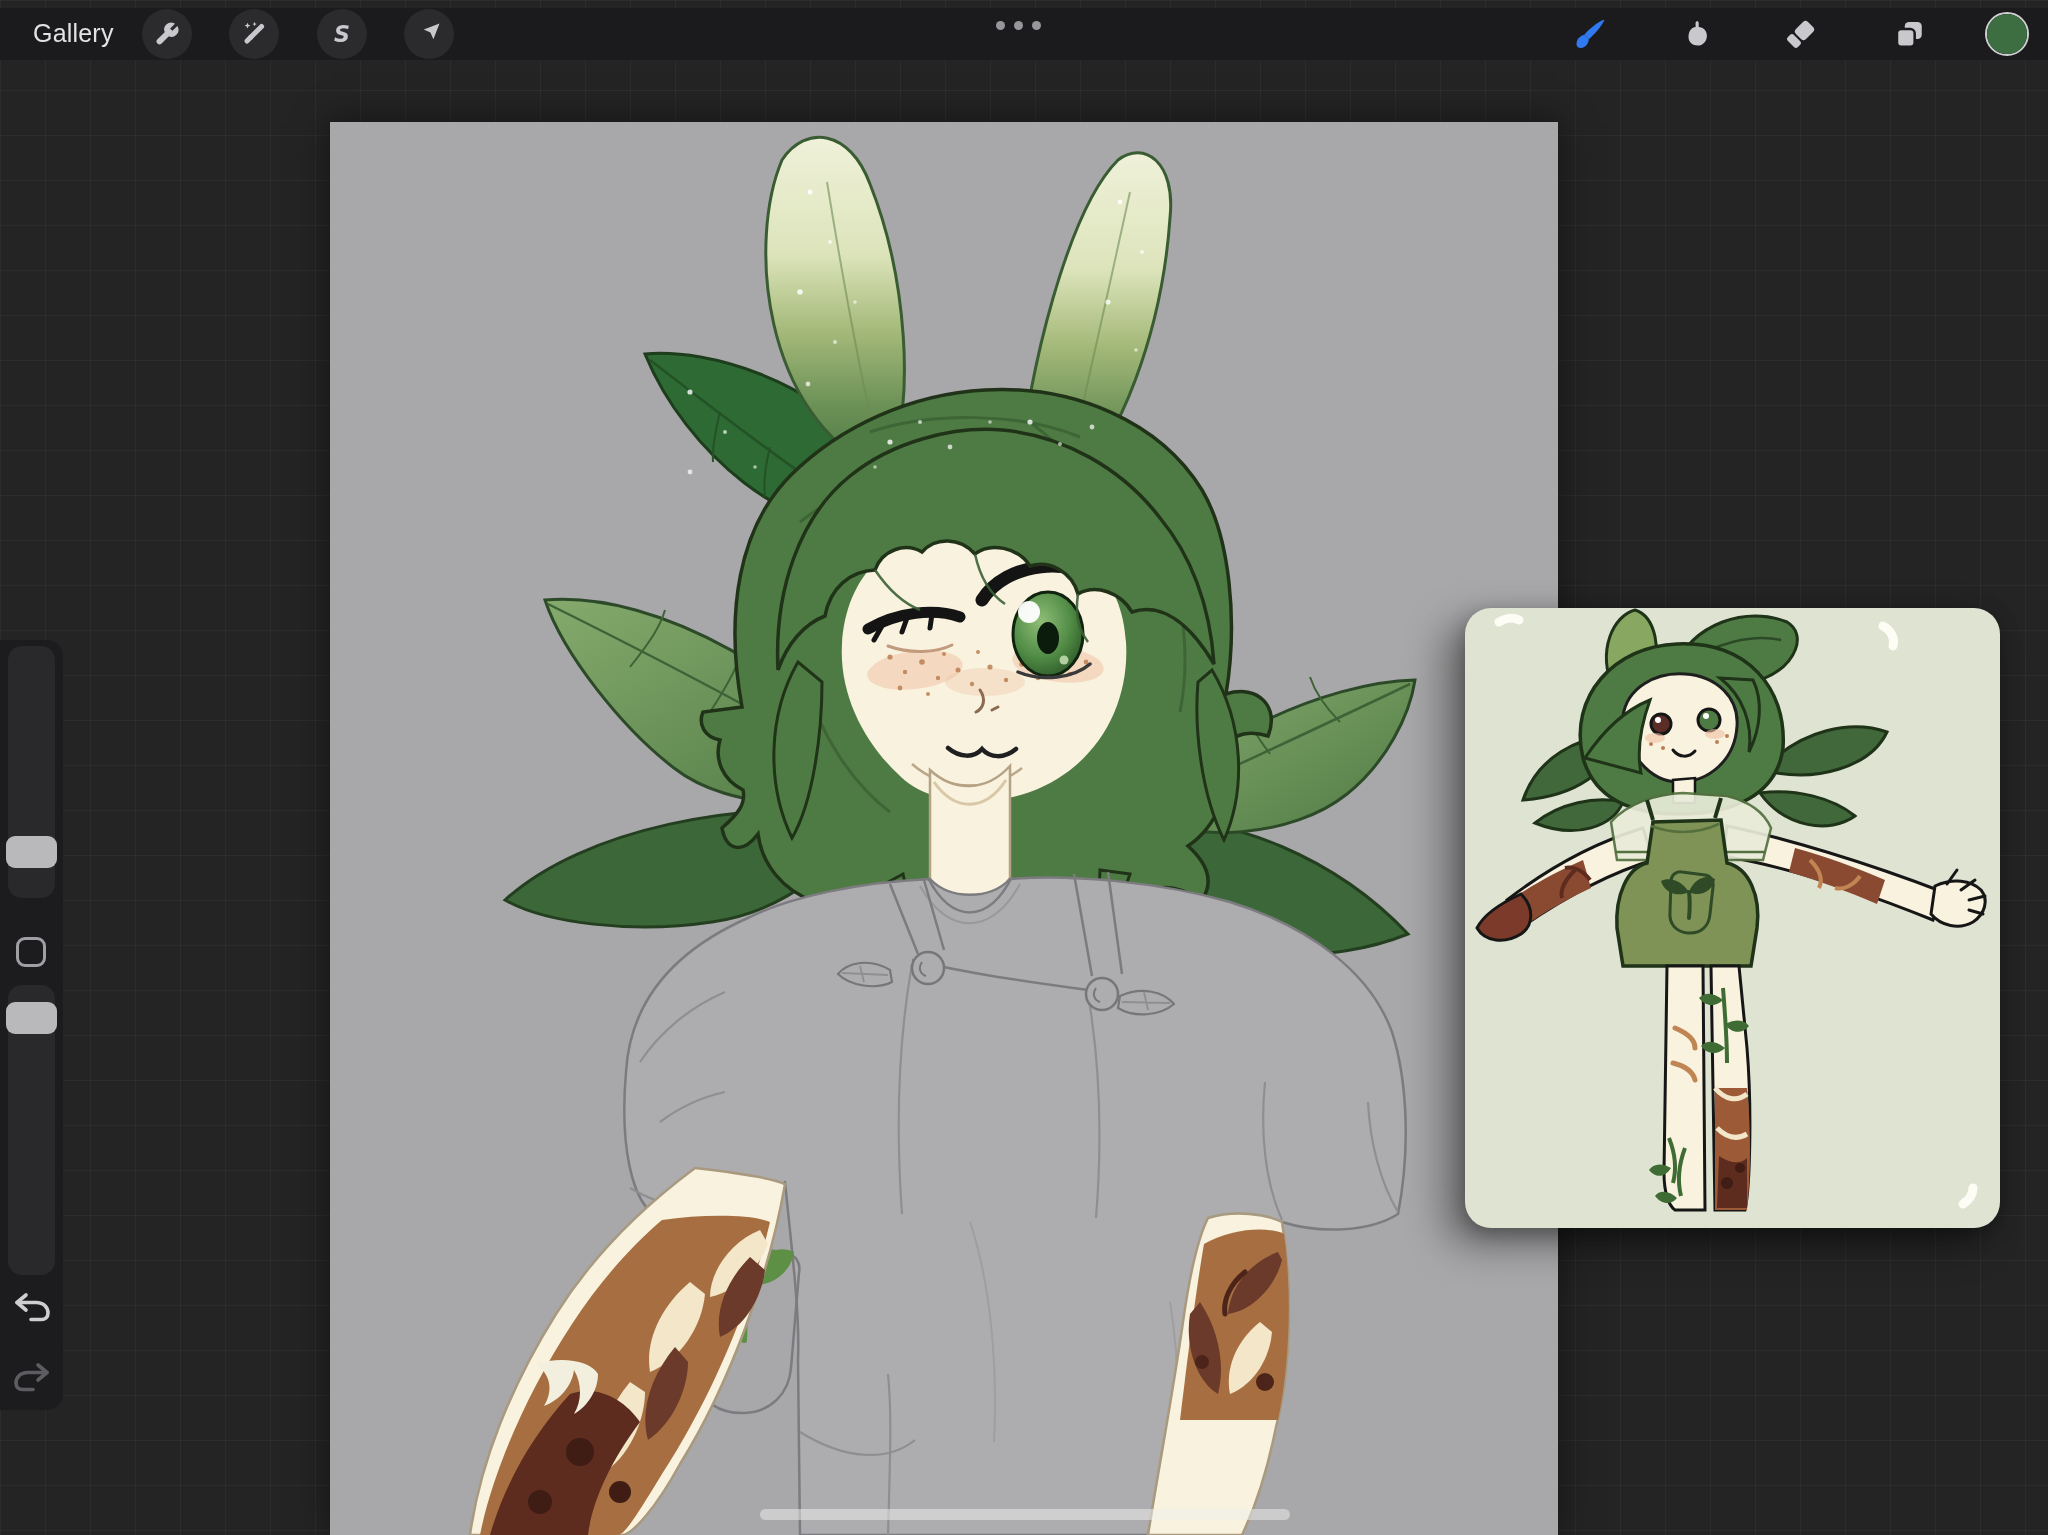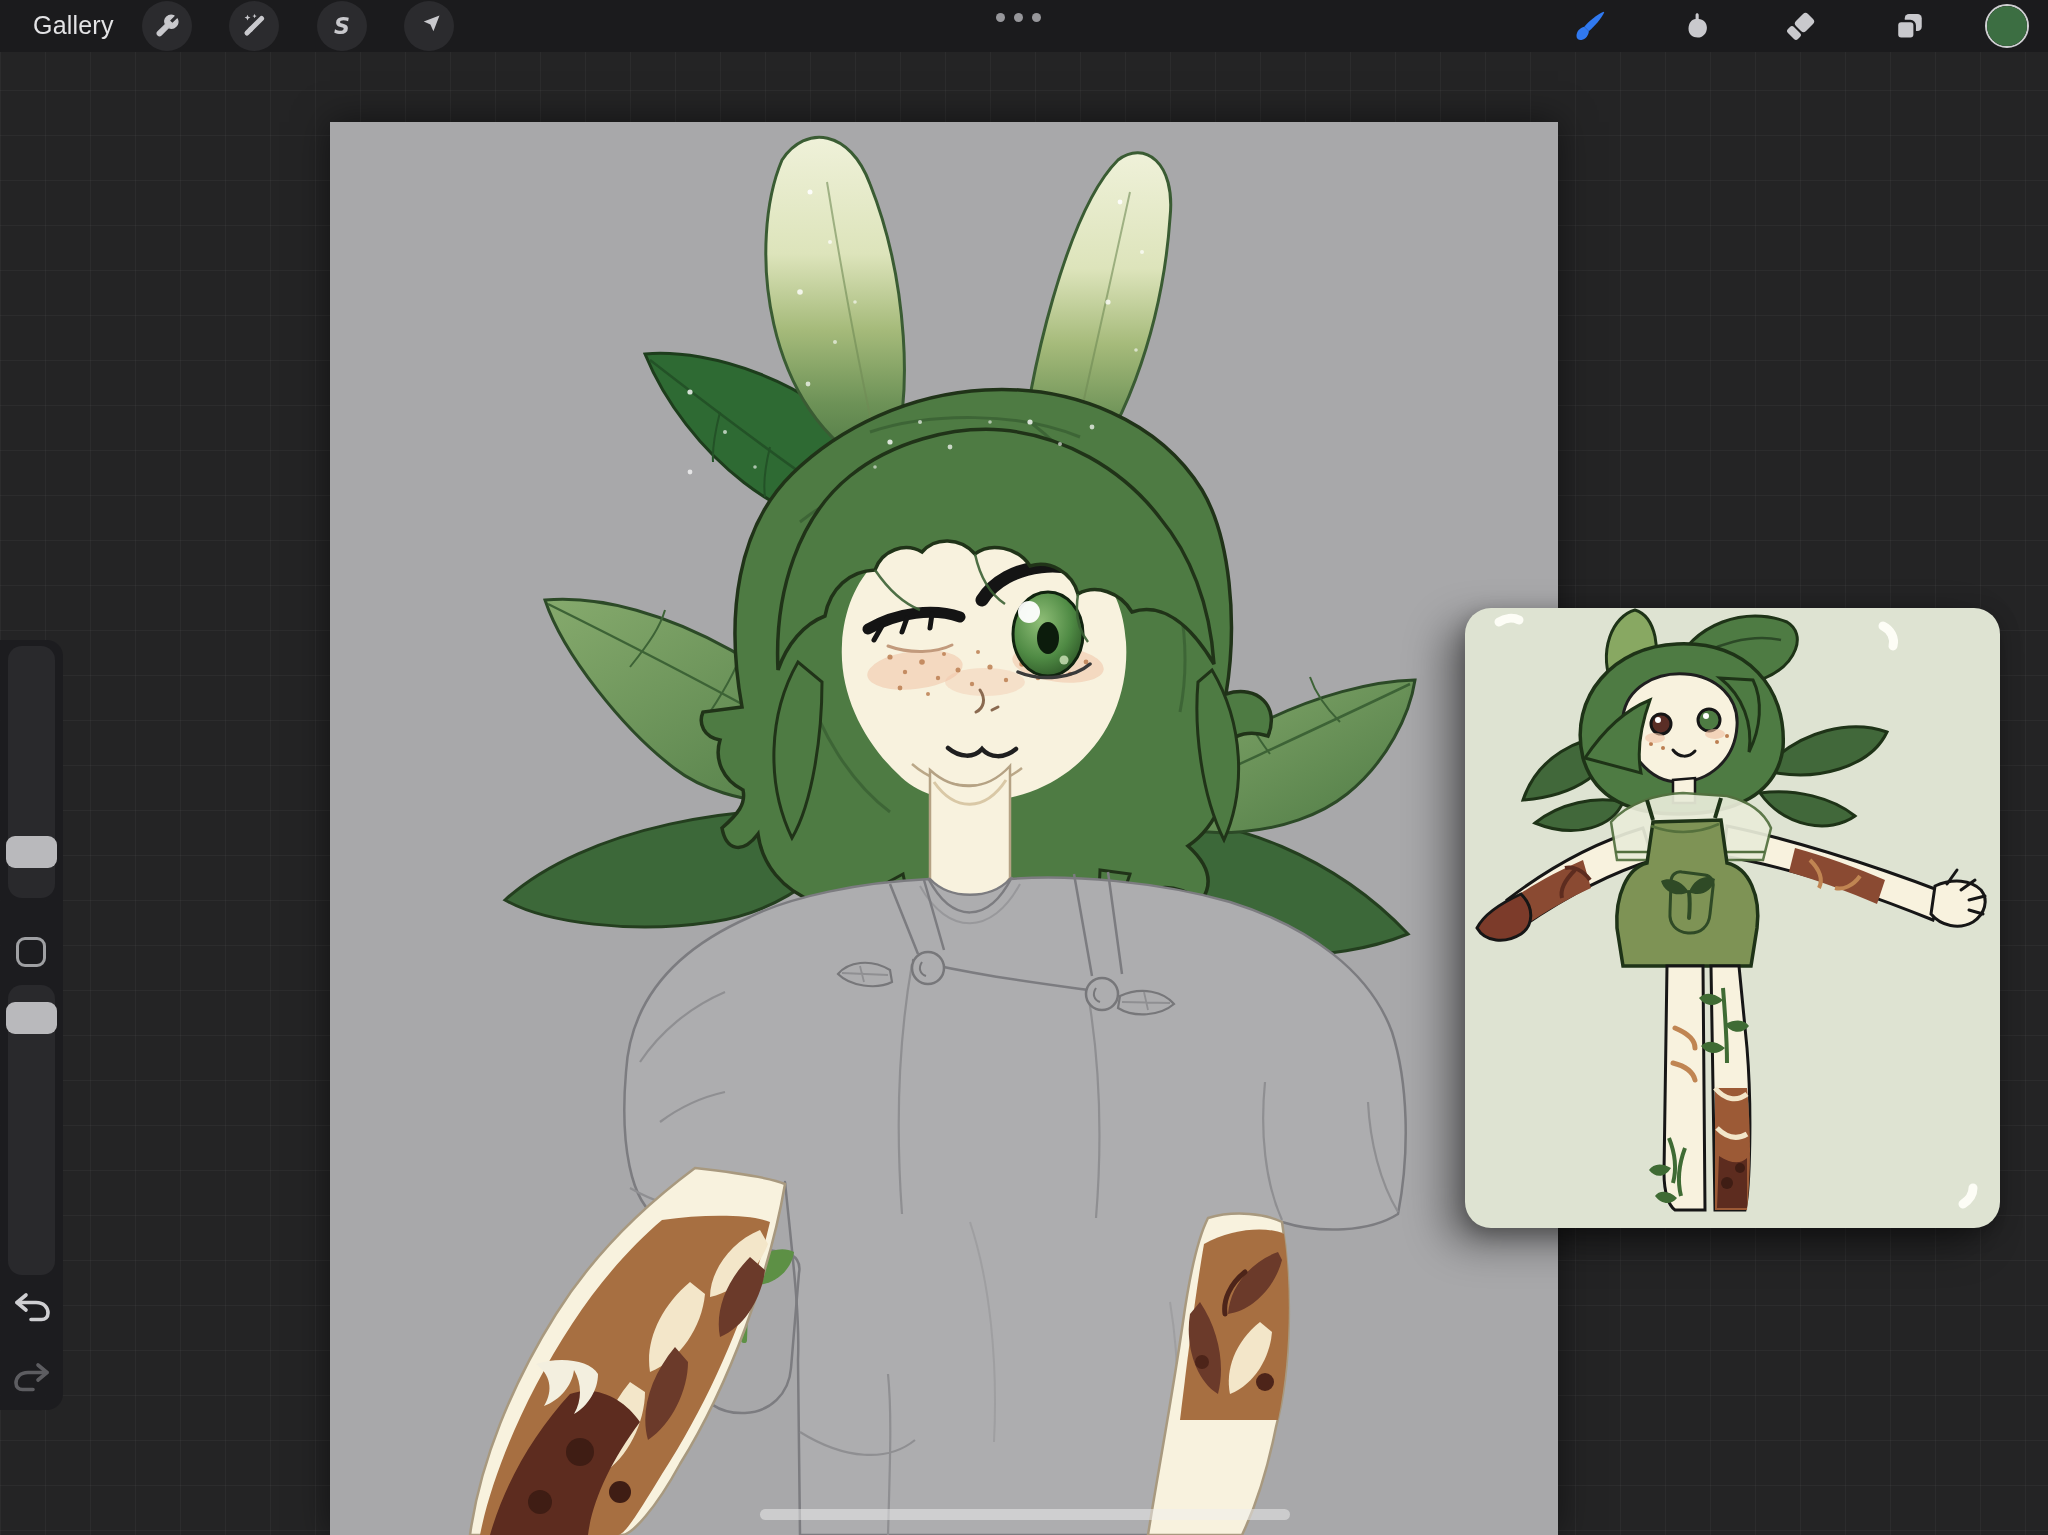--- a/index.html
+++ b/index.html
@@ -6,21 +6,21 @@
   body{width:2048px;height:1535px;position:relative;overflow:hidden;
        font-family:"Liberation Sans","DejaVu Sans",sans-serif;
        -webkit-font-smoothing:antialiased;}
   
   .workspace{position:absolute;inset:0;background:#242425;
     background-image:
       linear-gradient(rgba(255,255,255,.035) 1px, transparent 1px),
       linear-gradient(90deg, rgba(255,255,255,.035) 1px, transparent 1px);
     background-size:45px 45px;}
   
-  .topbar{position:absolute;left:0;top:0;width:2048px;height:52px;background:#1b1b1d;z-index:40;}
+  .topbar{position:absolute;left:0;top:8px;width:2048px;height:52px;background:#1b1b1d;z-index:40;}
   .gallery{position:absolute;left:33px;top:11px;font-size:25px;color:#e3e3e5;letter-spacing:.2px;}
   .cbtn{position:absolute;top:1px;width:50px;height:50px;border-radius:50%;background:#2b2b2e;
         display:flex;align-items:center;justify-content:center;}
   .ricon{position:absolute;top:7px;width:38px;height:38px;display:flex;align-items:center;justify-content:center;}
   .dots{position:absolute;left:996px;top:13px;display:flex;gap:9px;}
   .dots i{width:9px;height:9px;border-radius:50%;background:#97979b;display:block;}
   .swatch{position:absolute;left:1985px;top:4px;width:44px;height:44px;border-radius:50%;
           border:2px solid #cfcfd2;box-sizing:border-box;}
   
   .sidepanel{position:absolute;left:0;top:640px;width:63px;height:770px;background:rgba(28,28,31,.96);

